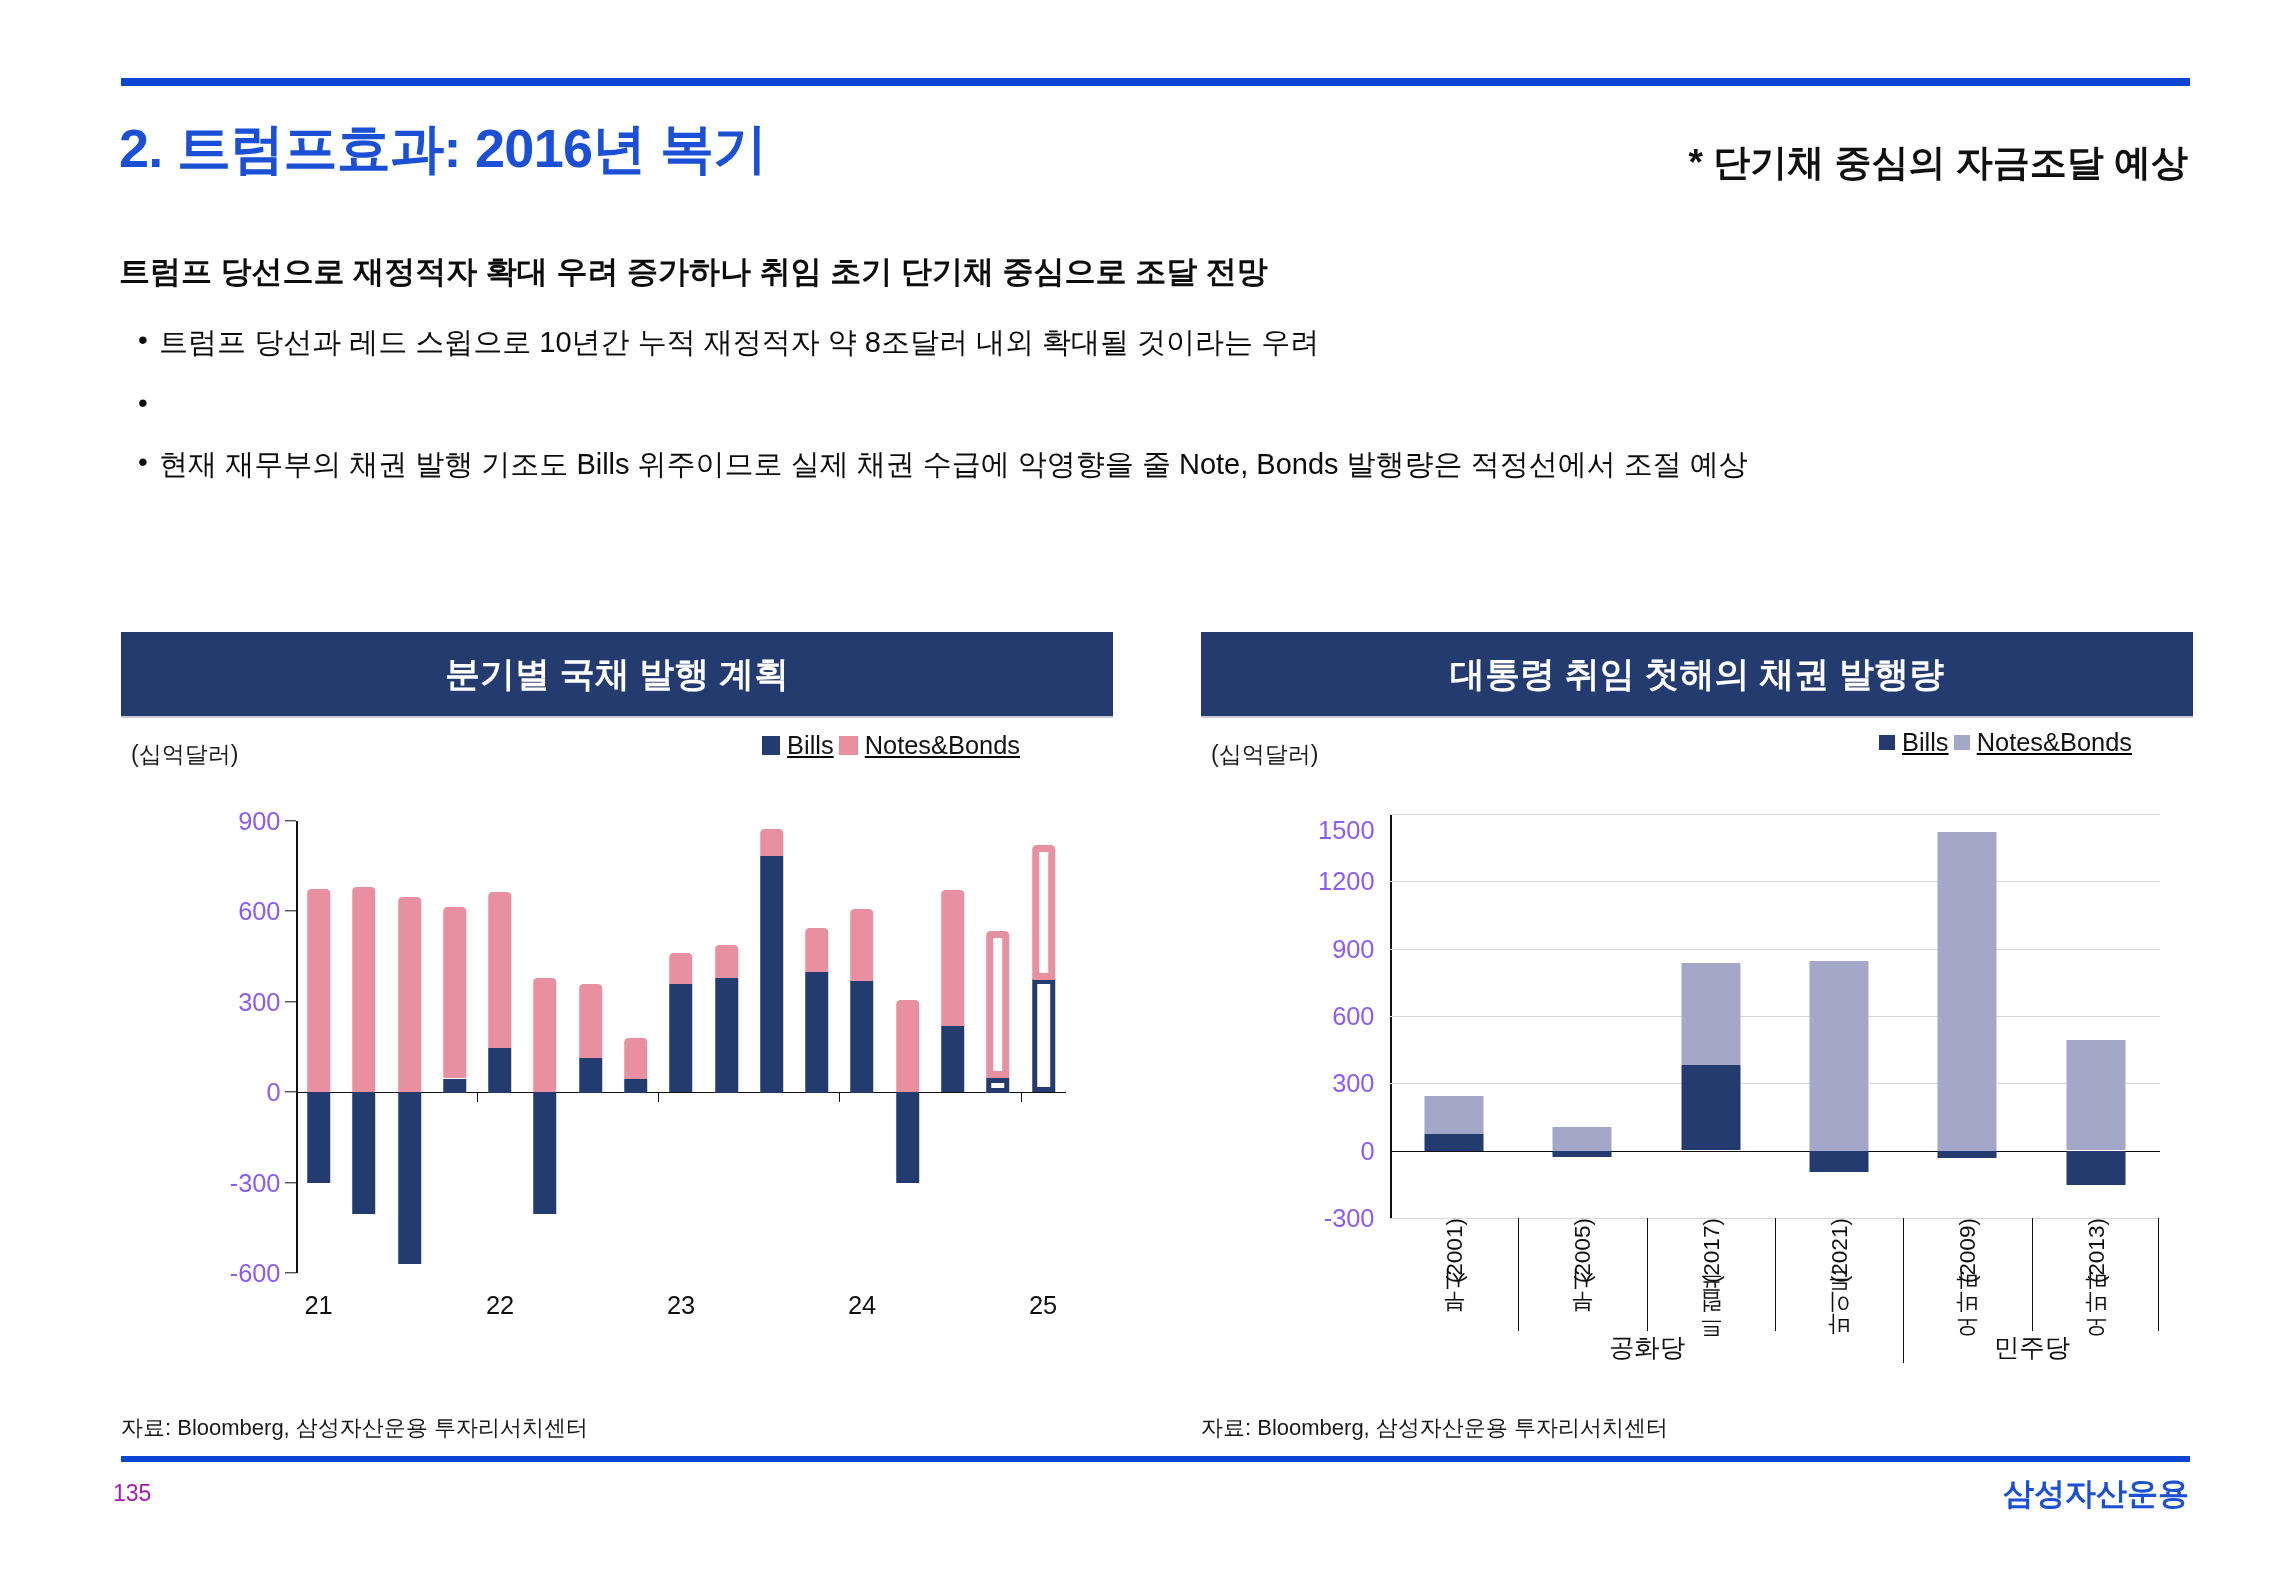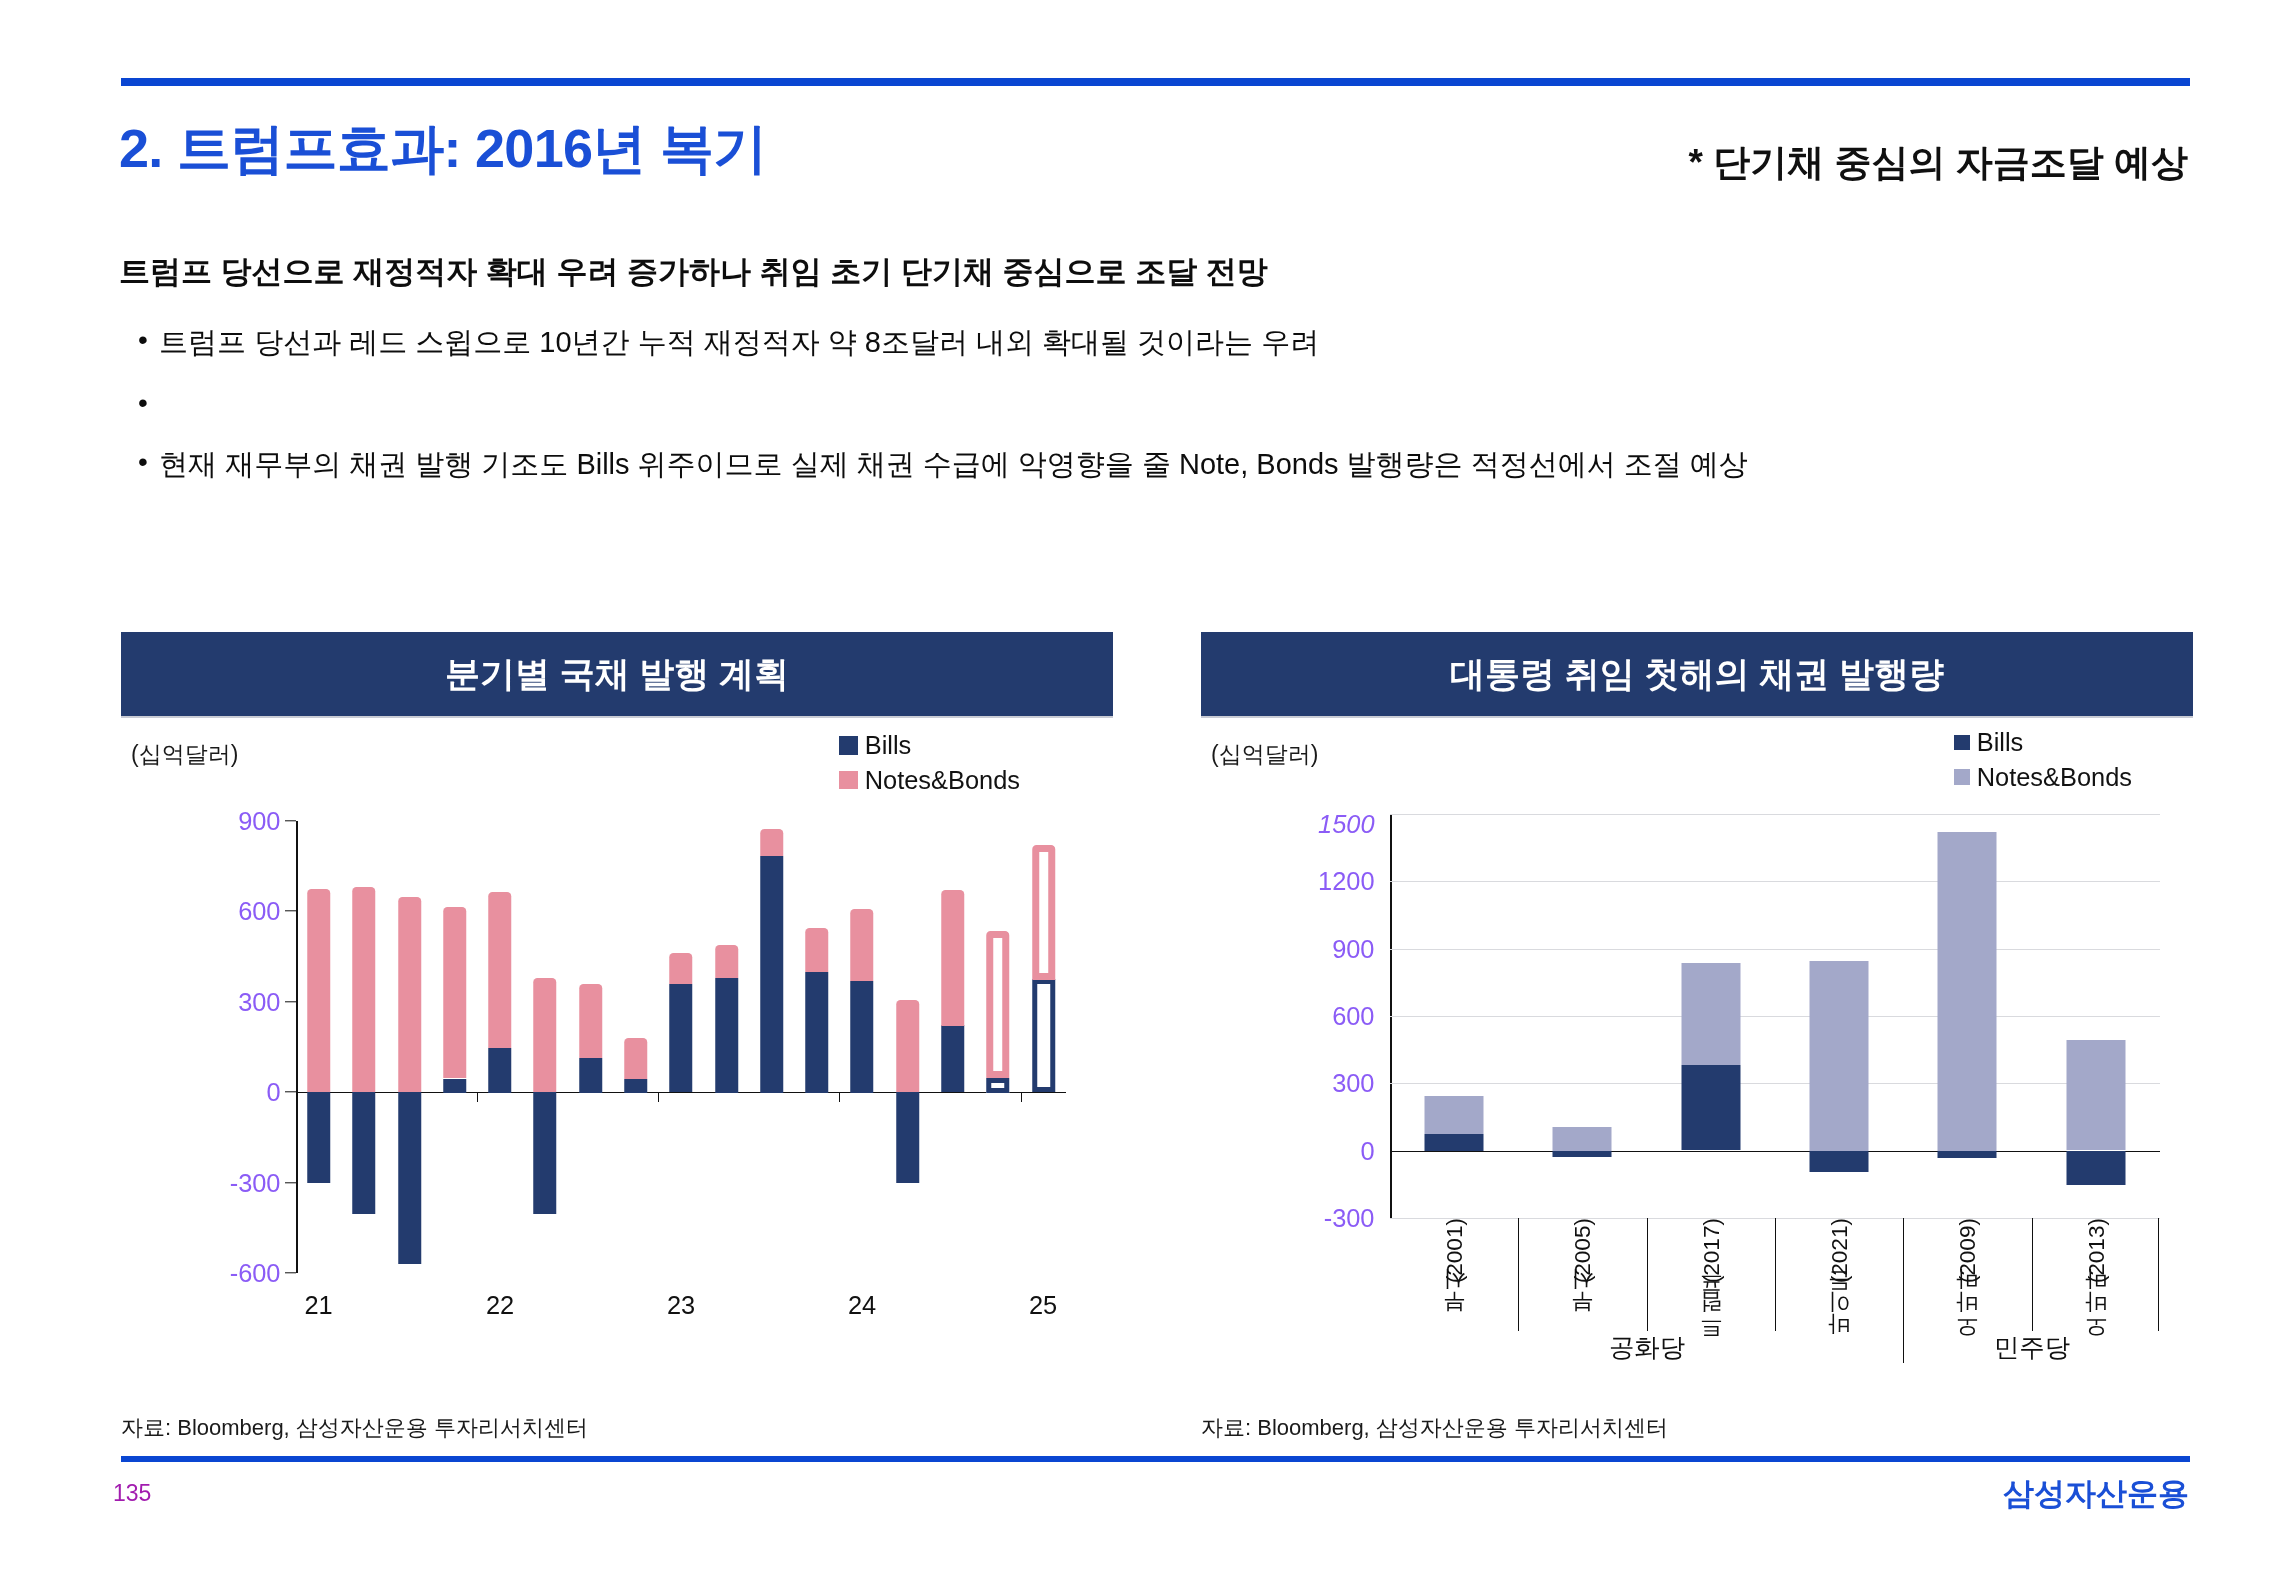--- a/index.html
+++ b/index.html
@@ -102,22 +102,23 @@
     color: #1a1a1a;
     white-space: nowrap;
   }
   #unit-left  { left: 10px;  top: 107px; }
   #unit-right { left: 10px;  top: 107px; }
 
   
   .legend {
     position: absolute;
     display: flex;
-    flex-direction: column;
+    flex-direction: row;
     gap: 5.7px;
+    text-decoration: underline;
   }
   #legend-left  { right: 93px; top: 99px; }
   #legend-right { right: 61px;  top: 96px; }
   .legend-row { display: flex; align-items: center; }
   .legend-swatch {
     width: 18.4px; height: 18.4px;
     margin-right: 7px;
     flex: 0 0 auto;
   }
   #legend-right .legend-swatch { width: 15.5px; height: 15.5px; }
@@ -430,21 +431,21 @@
     </div>
     <div class="legend-row">
       <span class="legend-swatch" style="background:#a3a8c9"></span>
       <span class="legend-label">Notes&amp;Bonds</span>
     </div>
   </div>
 
   <div class="plot" id="plot-right">
     <div class="axis-vline"></div>
   <div class="gridline" style="top: 0px;"></div>
-      <div class="ytick" style="top: 10px; font-style: italic;">1500</div>
+      <div class="ytick" style="top: 16px;">1500</div>
       <div class="gridline" style="top: 67px;"></div>
       <div class="ytick" style="top: 67px;">1200</div>
       <div class="gridline" style="top: 135px;"></div>
       <div class="ytick" style="top: 135px;">900</div>
       <div class="gridline" style="top: 202px;"></div>
       <div class="ytick" style="top: 202px;">600</div>
       <div class="gridline" style="top: 269px;"></div>
       <div class="ytick" style="top: 269px;">300</div>
       <div class="gridline" style="top: 337px;"></div>
       <div class="ytick" style="top: 337px;">0</div>

